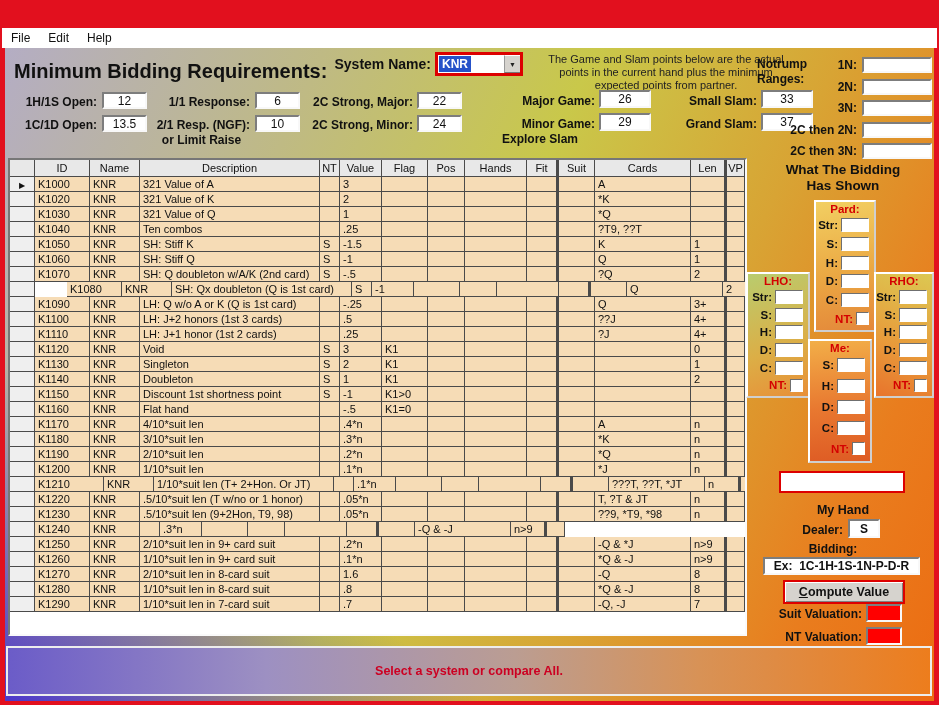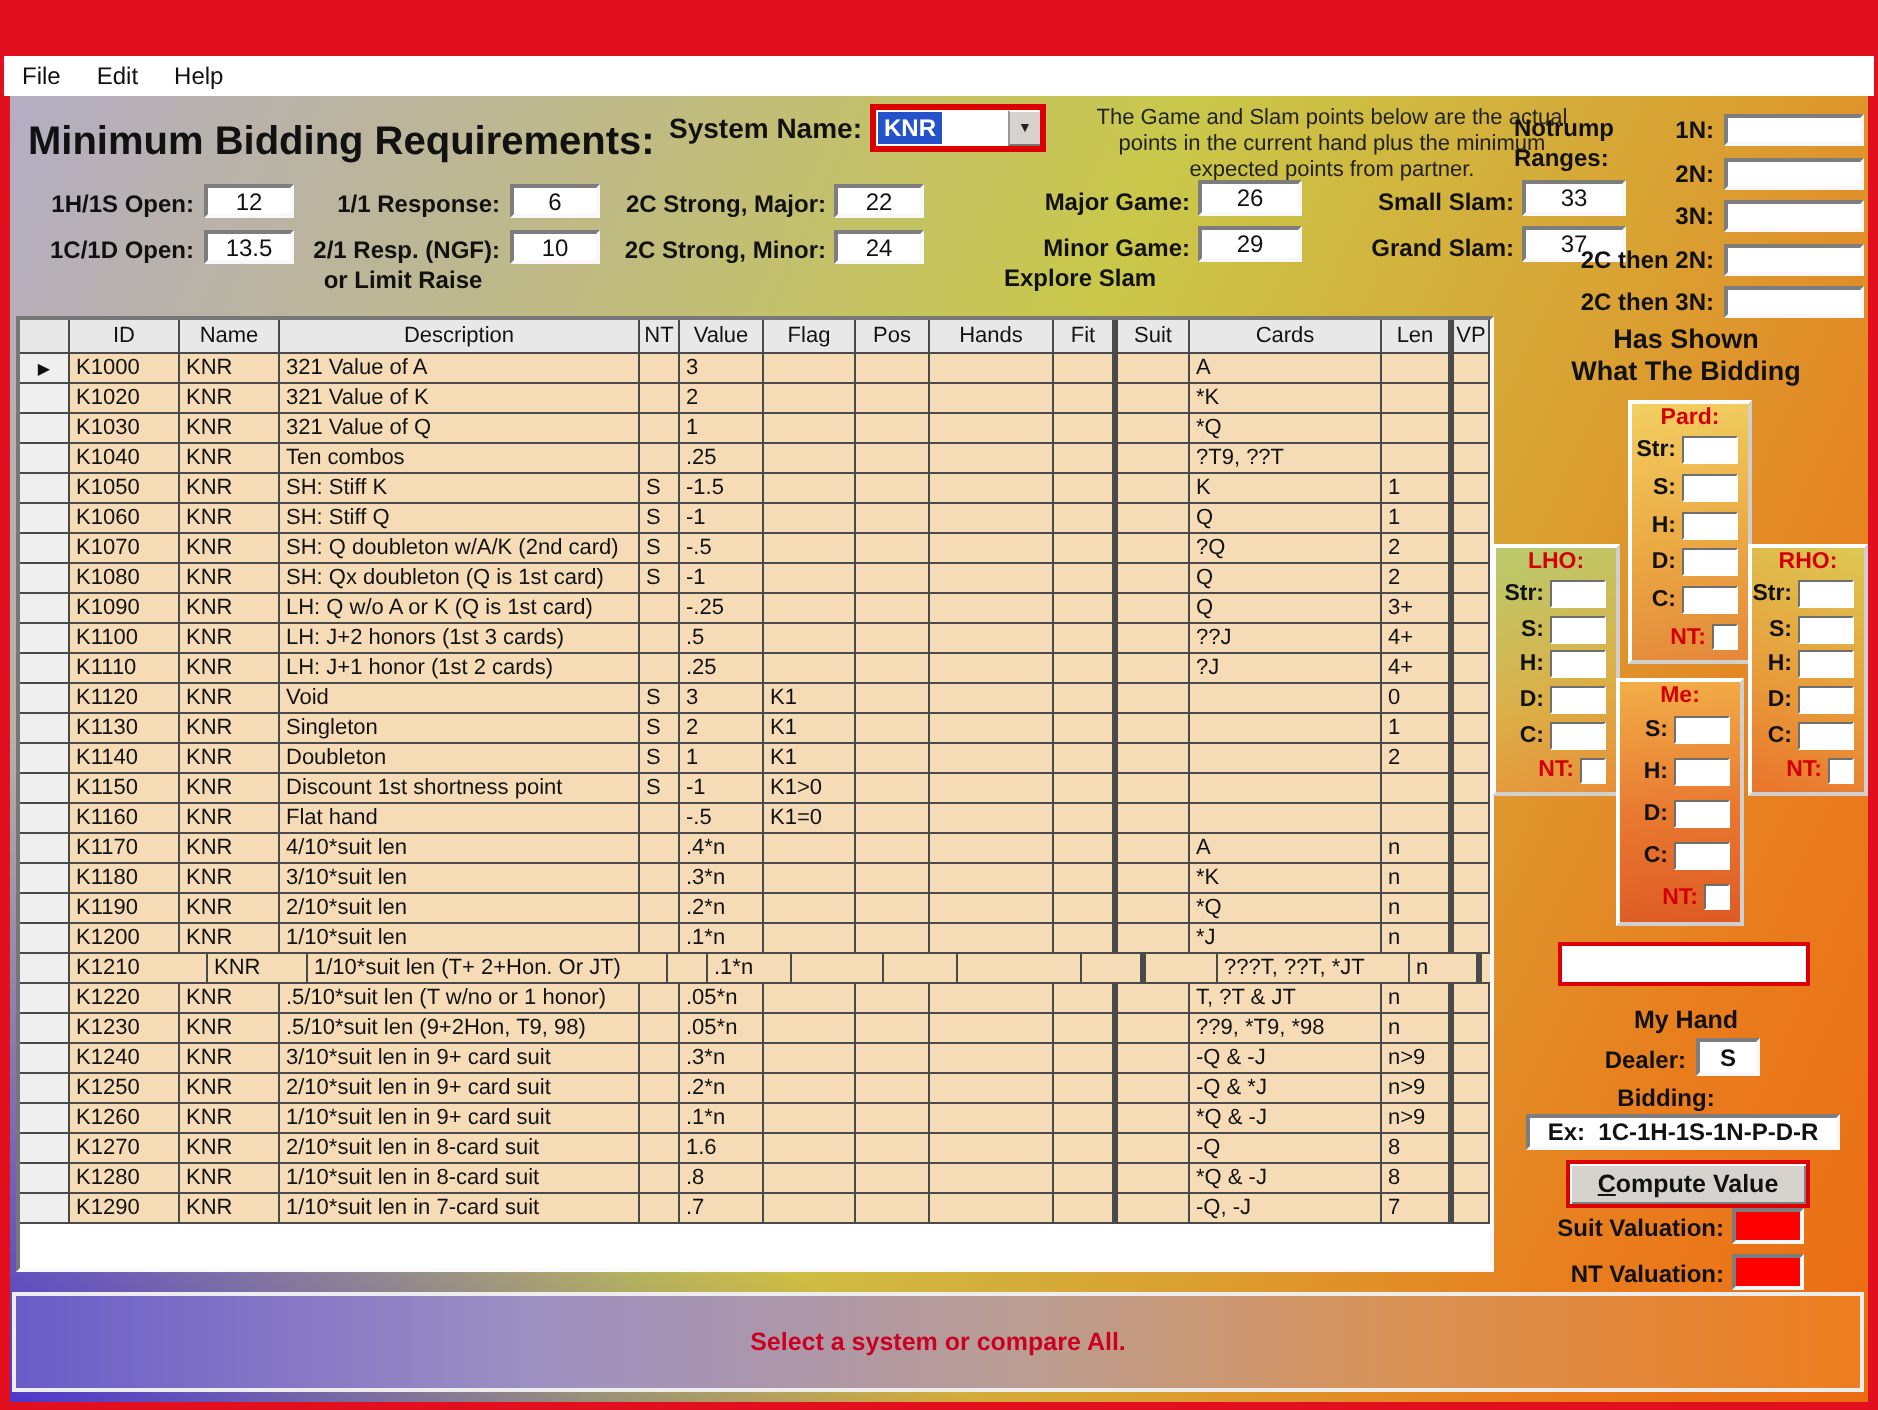--- a/index.html
+++ b/index.html
@@ -294,21 +294,21 @@
           <div class="gcell c" style="width: 37px;"></div>
           <div class="gcell c" style="width: 62px;"></div>
           <div class="gcell c" style="width: 30px;"></div>
           <div class="gcell c dbl" style="width: 38px;"></div>
           <div class="gcell c" style="width: 96px;">?Q</div>
           <div class="gcell c" style="width: 34px;">2</div>
           <div class="gcell c dbl" style="width: 20px;"></div>
         </div>
         <div class="grow">
           <div class="gcell c sel" style="width: 25px;"></div>
-          <div class="gcell c" style="width: 55px;">K1080</div>
+          <div class="gcell c" style="width: 55px; margin-left: 32px;">K1080</div>
           <div class="gcell c" style="width: 50px;">KNR</div>
           <div class="gcell c" style="width: 180px;">SH: Qx doubleton (Q is 1st card)</div>
           <div class="gcell c" style="width: 20px;">S</div>
           <div class="gcell c" style="width: 42px;">-1</div>
           <div class="gcell c" style="width: 46px;"></div>
           <div class="gcell c" style="width: 37px;"></div>
           <div class="gcell c" style="width: 62px;"></div>
           <div class="gcell c" style="width: 30px;"></div>
           <div class="gcell c dbl" style="width: 38px;"></div>
           <div class="gcell c" style="width: 96px;">Q</div>
@@ -552,21 +552,20 @@
           <div class="gcell c" style="width: 30px;"></div>
           <div class="gcell c dbl" style="width: 38px;"></div>
           <div class="gcell c" style="width: 96px;">??9, *T9, *98</div>
           <div class="gcell c" style="width: 34px;">n</div>
           <div class="gcell c dbl" style="width: 20px;"></div>
         </div>
         <div class="grow">
           <div class="gcell c sel" style="width: 25px;"></div>
           <div class="gcell c" style="width: 55px;">K1240</div>
           <div class="gcell c" style="width: 50px;">KNR</div>
-          <div class="gcell c" style="width: 180px;">3/10*suit len in 9+ card suit</div>
           <div class="gcell c" style="width: 20px;"></div>
           <div class="gcell c" style="width: 42px;">.3*n</div>
           <div class="gcell c" style="width: 46px;"></div>
           <div class="gcell c" style="width: 37px;"></div>
           <div class="gcell c" style="width: 62px;"></div>
           <div class="gcell c" style="width: 30px;"></div>
           <div class="gcell c dbl" style="width: 38px;"></div>
           <div class="gcell c" style="width: 96px;">-Q &amp; -J</div>
           <div class="gcell c" style="width: 34px;">n&gt;9</div>
           <div class="gcell c dbl" style="width: 20px;"></div>
@@ -647,22 +646,22 @@
           <div class="gcell c" style="width: 62px;"></div>
           <div class="gcell c" style="width: 30px;"></div>
           <div class="gcell c dbl" style="width: 38px;"></div>
           <div class="gcell c" style="width: 96px;">-Q, -J</div>
           <div class="gcell c" style="width: 34px;">7</div>
           <div class="gcell c dbl" style="width: 20px;"></div>
         </div>
       </div>
 
     <div class="wtb-title">
+      <div>What The Bidding</div>
       <div>Has Shown</div>
-      <div>What The Bidding</div>
     </div>
 
     <div class="bidbox box-pard">
       <div class="bidbox-title">Pard:</div>
       <div class="bb-fields" style="display:flex;flex-direction:column;flex:1;">
           <div class="bb-row">
             <span class="bb-lbl">Str:</span>
             <div class="bb-fld"></div>
           </div>
           <div class="bb-row">

